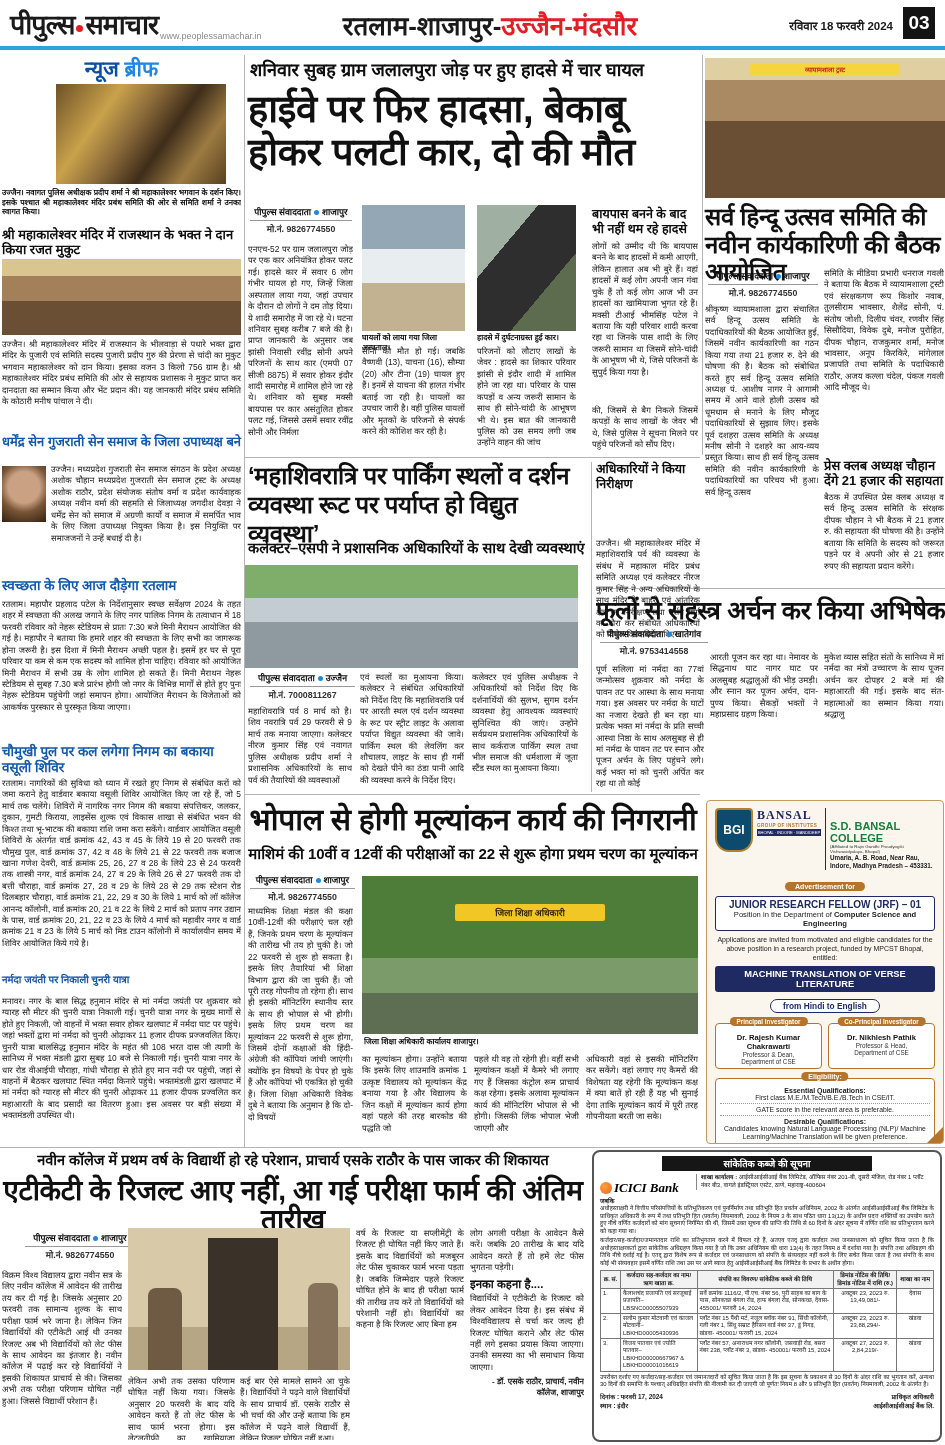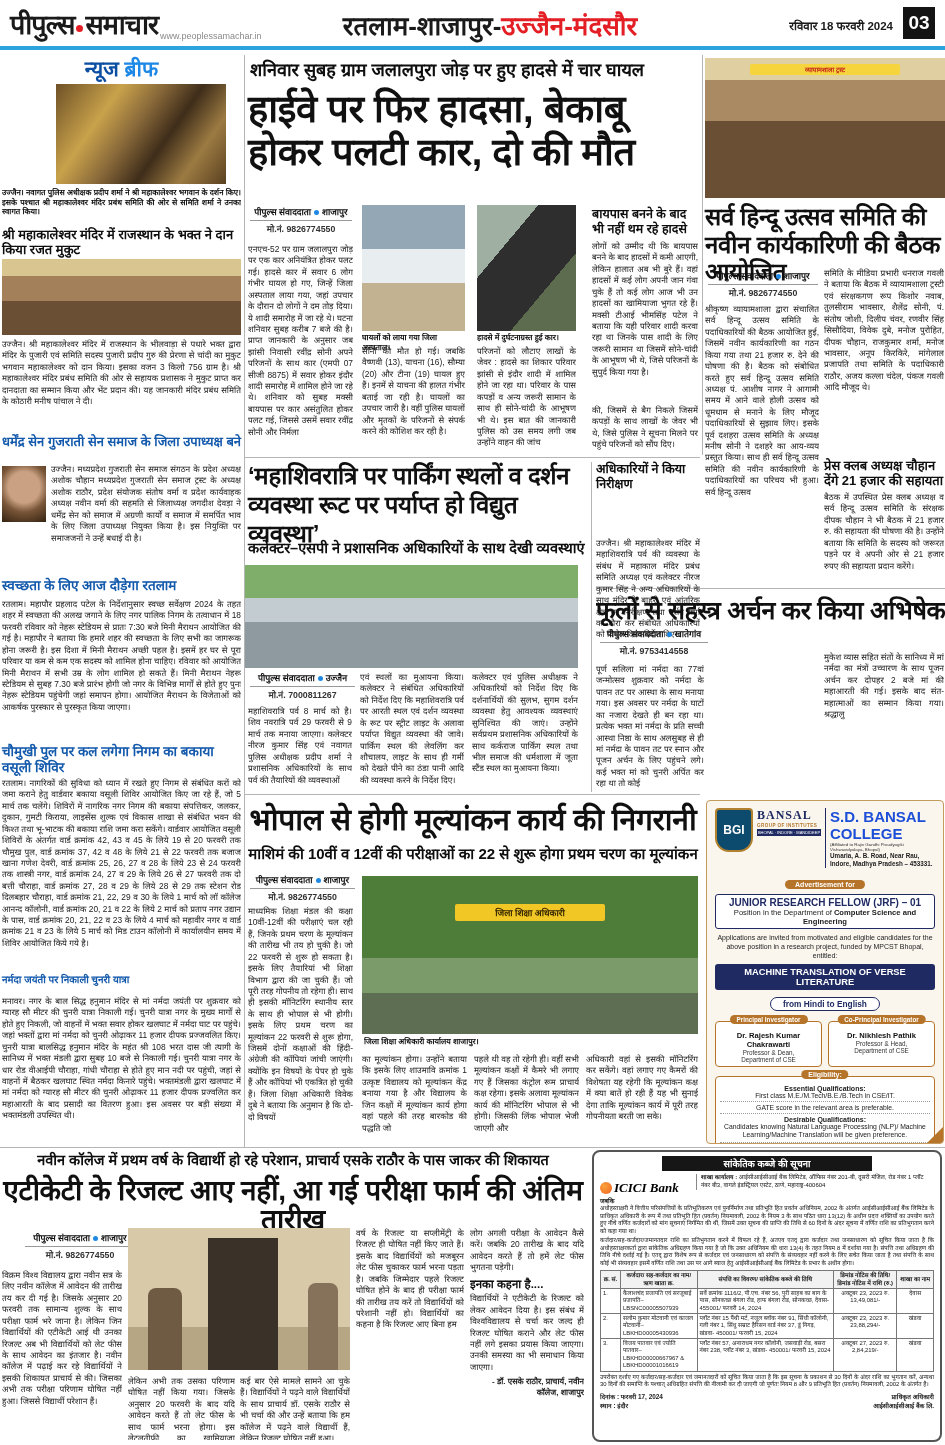--- a/index.html
+++ b/index.html
@@ -127,20 +127,21 @@
   <div class="abs bodytxt" style="left:248px;top:706px;width:104px;height:86px;">महाशिवरात्रि पर्व 8 मार्च को है। शिव नवरात्रि पर्व 29 फरवरी से 9 मार्च तक मनाया जाएगा। कलेक्टर नीरज कुमार सिंह एवं नवागत पुलिस अधीक्षक प्रदीप शर्मा ने प्रशासनिक अधिकारियों के साथ पर्व की तैयारियों की व्यवस्थाओं</div>
   <div class="abs bodytxt" style="left:360px;top:672px;width:104px;height:120px;">एवं स्थलों का मुआयना किया। कलेक्टर ने संबंधित अधिकारियों को निर्देश दिए कि महाशिवरात्रि पर्व पर आरती स्थल एवं दर्शन व्यवस्था के रूट पर स्ट्रीट लाइट के अलावा पर्याप्त विद्युत व्यवस्था की जावे। पार्किंग स्थल की लेवलिंग कर शौचालय, लाइट के साथ ही गर्मी को देखते पीने का ठंडा पानी आदि की व्यवस्था करने के निर्देश दिए।</div>
   <div class="abs bodytxt" style="left:472px;top:672px;width:106px;height:120px;">कलेक्टर एवं पुलिस अधीक्षक ने अधिकारियों को निर्देश दिए कि दर्शनार्थियों की सुलभ, सुगम दर्शन व्यवस्था हेतु आवश्यक व्यवस्थाएं सुनिश्चित की जाएं। उन्होंने सर्वप्रथम प्रशासनिक अधिकारियों के साथ कर्कराज पार्किंग स्थल तथा भील समाज की धर्मशाला में जूता स्टैंड स्थल का मुआयना किया।</div>
 
   <div class="abs headline" style="left:596px;top:592px;width:349px;font-size:25px;white-space:nowrap;overflow:hidden;">फूलों से सहस्त्र अर्चन कर किया अभिषेक</div>
   <div class="abs byline" style="left:600px;top:628px;width:108px;">
     <div class="bl1"><span>पीपुल्स संवाददाता</span><span class="bl-dot"></span><span>खातेगांव</span></div>
     <div class="bl2">मो.नं. 9753414558</div>
   </div>
   <div class="abs bodytxt" style="left:596px;top:664px;width:108px;height:128px;">पूर्ण सलिला मां नर्मदा का 77वां जन्मोत्सव शुक्रवार को नर्मदा के पावन तट पर आस्था के साथ मनाया गया। इस अवसर पर नर्मदा के घाटों का नजारा देखते ही बन रहा था। प्रत्येक भक्त मां नर्मदा के प्रति सच्ची आस्था निष्ठा के साथ अलसुबह से ही मां नर्मदा के पावन तट पर स्नान और पूजन अर्चन के लिए पहुंचने लगे। कई भक्त मां को चुनरी अर्पित कर रहा था तो कोई</div>
+  <div class="abs bodytxt" style="left:710px;top:652px;width:108px;height:140px;">आरती पूजन कर रहा था। नेमावर के सिद्धनाथ घाट नागर घाट पर अलसुबह श्रद्धालुओं की भीड़ उमड़ी। और स्नान कर पूजन अर्चन, दान-पुण्य किया। सैकड़ों भक्तों ने महाप्रसाद ग्रहण किया।</div>
   <div class="abs bodytxt" style="left:824px;top:652px;width:120px;height:140px;">मुकेश व्यास सहित संतों के सानिध्य में मां नर्मदा का मंत्रों उच्चारण के साथ पूजन अर्चन कर दोपहर 2 बजे मां की महाआरती की गई। इसके बाद संत-महात्माओं का सम्मान किया गया। श्रद्धालु</div>
 
   <div class="abs headline" style="left:248px;top:798px;width:450px;font-size:30px;text-align:center;">भोपाल से होगी मूल्यांकन कार्य की निगरानी</div>
   <div class="abs blackhead" style="left:248px;top:845px;width:450px;font-size:15px;text-align:center;">माशिमं की 10वीं व 12वीं की परीक्षाओं का 22 से शुरू होगा प्रथम चरण का मूल्यांकन</div>
   <div class="abs byline" style="left:250px;top:874px;width:105px;">
     <div class="bl1"><span>पीपुल्स संवाददाता</span><span class="bl-dot"></span><span>शाजापुर</span></div>
     <div class="bl2">मो.नं. 9826774550</div>
   </div>
   <div class="abs photo" style="left:362px;top:876px;width:336px;height:158px;background:linear-gradient(180deg,#4e7d3a 0 52%,#7c9b6b 52% 74%,#5d6e52 74% 100%);">
     <div style="margin:28px auto 8px auto;width:150px;background:#f0c724;color:#3a2a00;font-size:9px;font-weight:bold;text-align:center;border-radius:2px;padding:2px 0;">जिला शिक्षा अधिकारी</div>
@@ -153,21 +154,21 @@
 
   <div id="bansal" class="abs" style="left:706px;top:800px;width:238px;height:344px;">
     <div style="display:flex;align-items:flex-start;gap:4px;">
       <div class="bgi-shield">BGI</div>
       <div style="width:64px;flex:none;">
         <div style="color:#1f2a63;font-weight:bold;font-size:12px;font-family:'Liberation Serif',serif;letter-spacing:1px;">BANSAL</div>
         <div style="color:#b5742a;font-size:4.6px;font-weight:bold;letter-spacing:0.4px;">GROUP OF INSTITUTES</div>
         <div style="background:#1f2a63;color:#fff;font-size:4px;text-align:center;padding:1px 0;margin-top:1px;">BHOPAL · INDORE · MANDIDEEP</div>
       </div>
       <div style="border-left:1.5px solid #1f2a63;padding-left:4px;flex:1;">
-        <div style="color:#1d4ed8;font-weight:bold;font-size:15px;">S.D. BANSAL COLLEGE</div>
+        <div style="color:#15803d;font-weight:bold;font-size:11px;margin-top:12px;">S.D. BANSAL COLLEGE</div>
         <div style="font-size:4.4px;color:#333;">(Affiliated to Rajiv Gandhi Proudyogiki Vishwavidyalaya, Bhopal)</div>
         <div style="font-size:6.3px;font-weight:bold;color:#222;line-height:1.25;">Umaria, A. B. Road, Near Rau, Indore, Madhya Pradesh – 453331.</div>
       </div>
     </div>
     <div style="text-align:center;margin-top:5px;">
       <span class="gold-pill" style="font-size:7px;">Advertisement for</span>
     </div>
     <div style="border:1px solid #1f2a63;border-radius:3px;text-align:center;margin-top:3px;padding:2px;background:#fff;">
       <div style="color:#1f2a63;font-weight:bold;font-size:10px;">JUNIOR RESEARCH FELLOW (JRF) – 01</div>
       <div style="font-size:7.6px;color:#222;">

